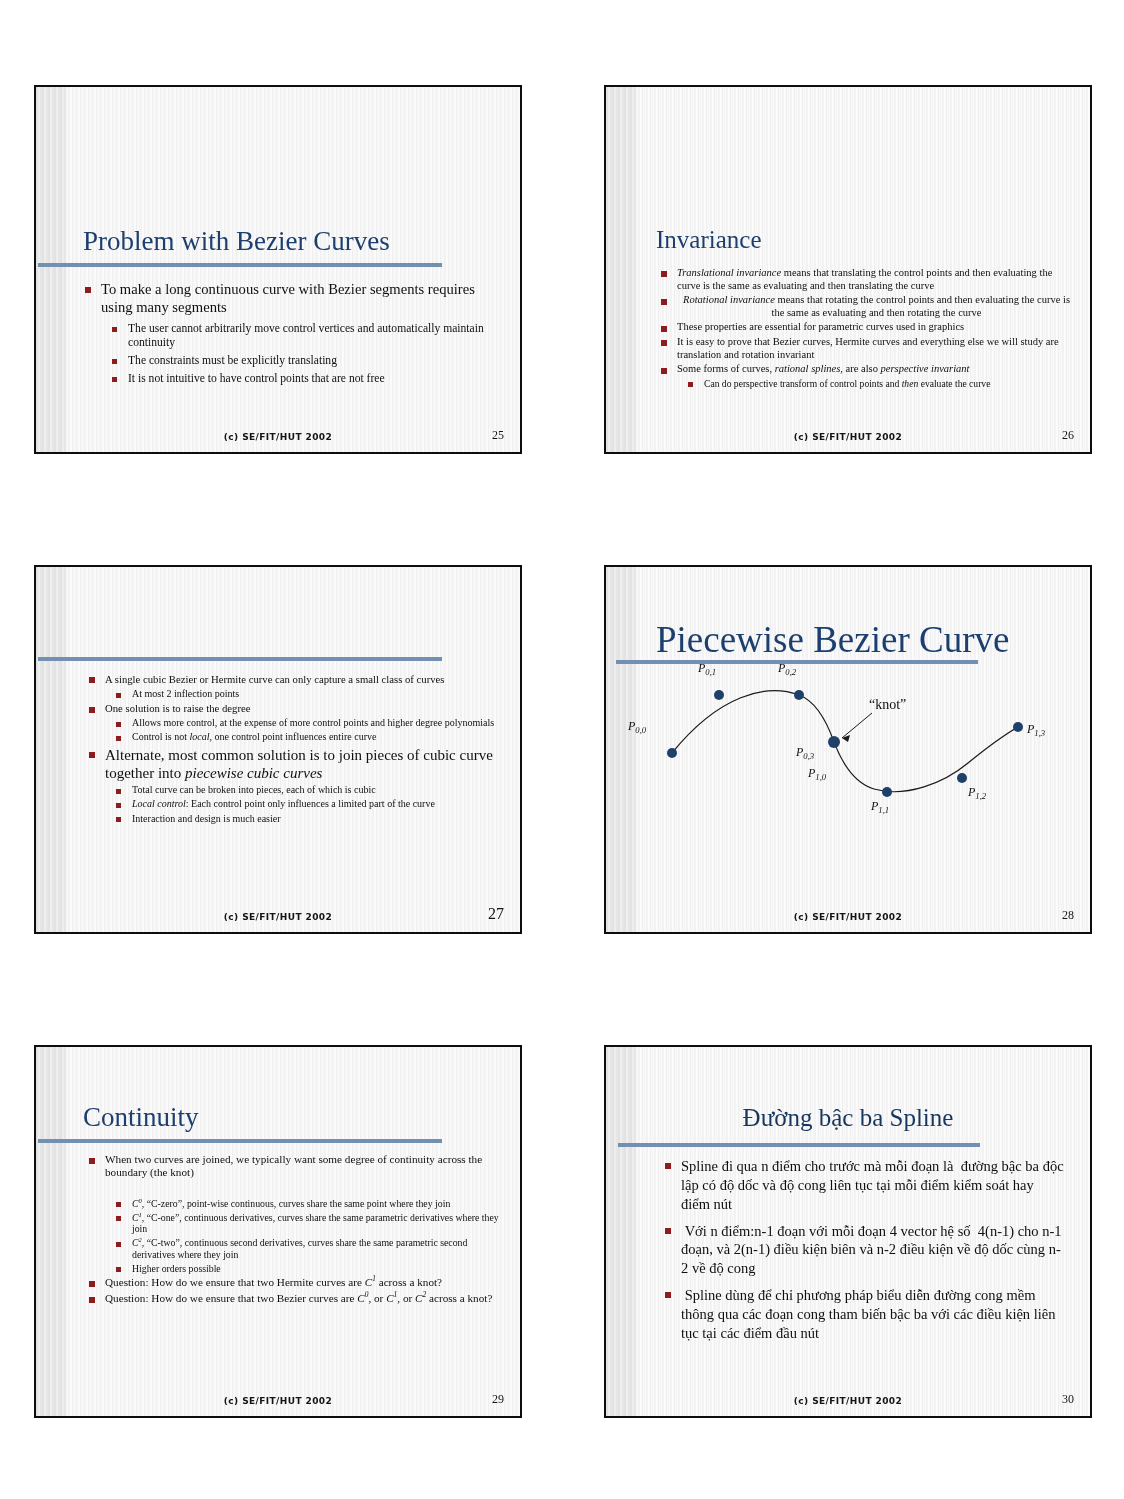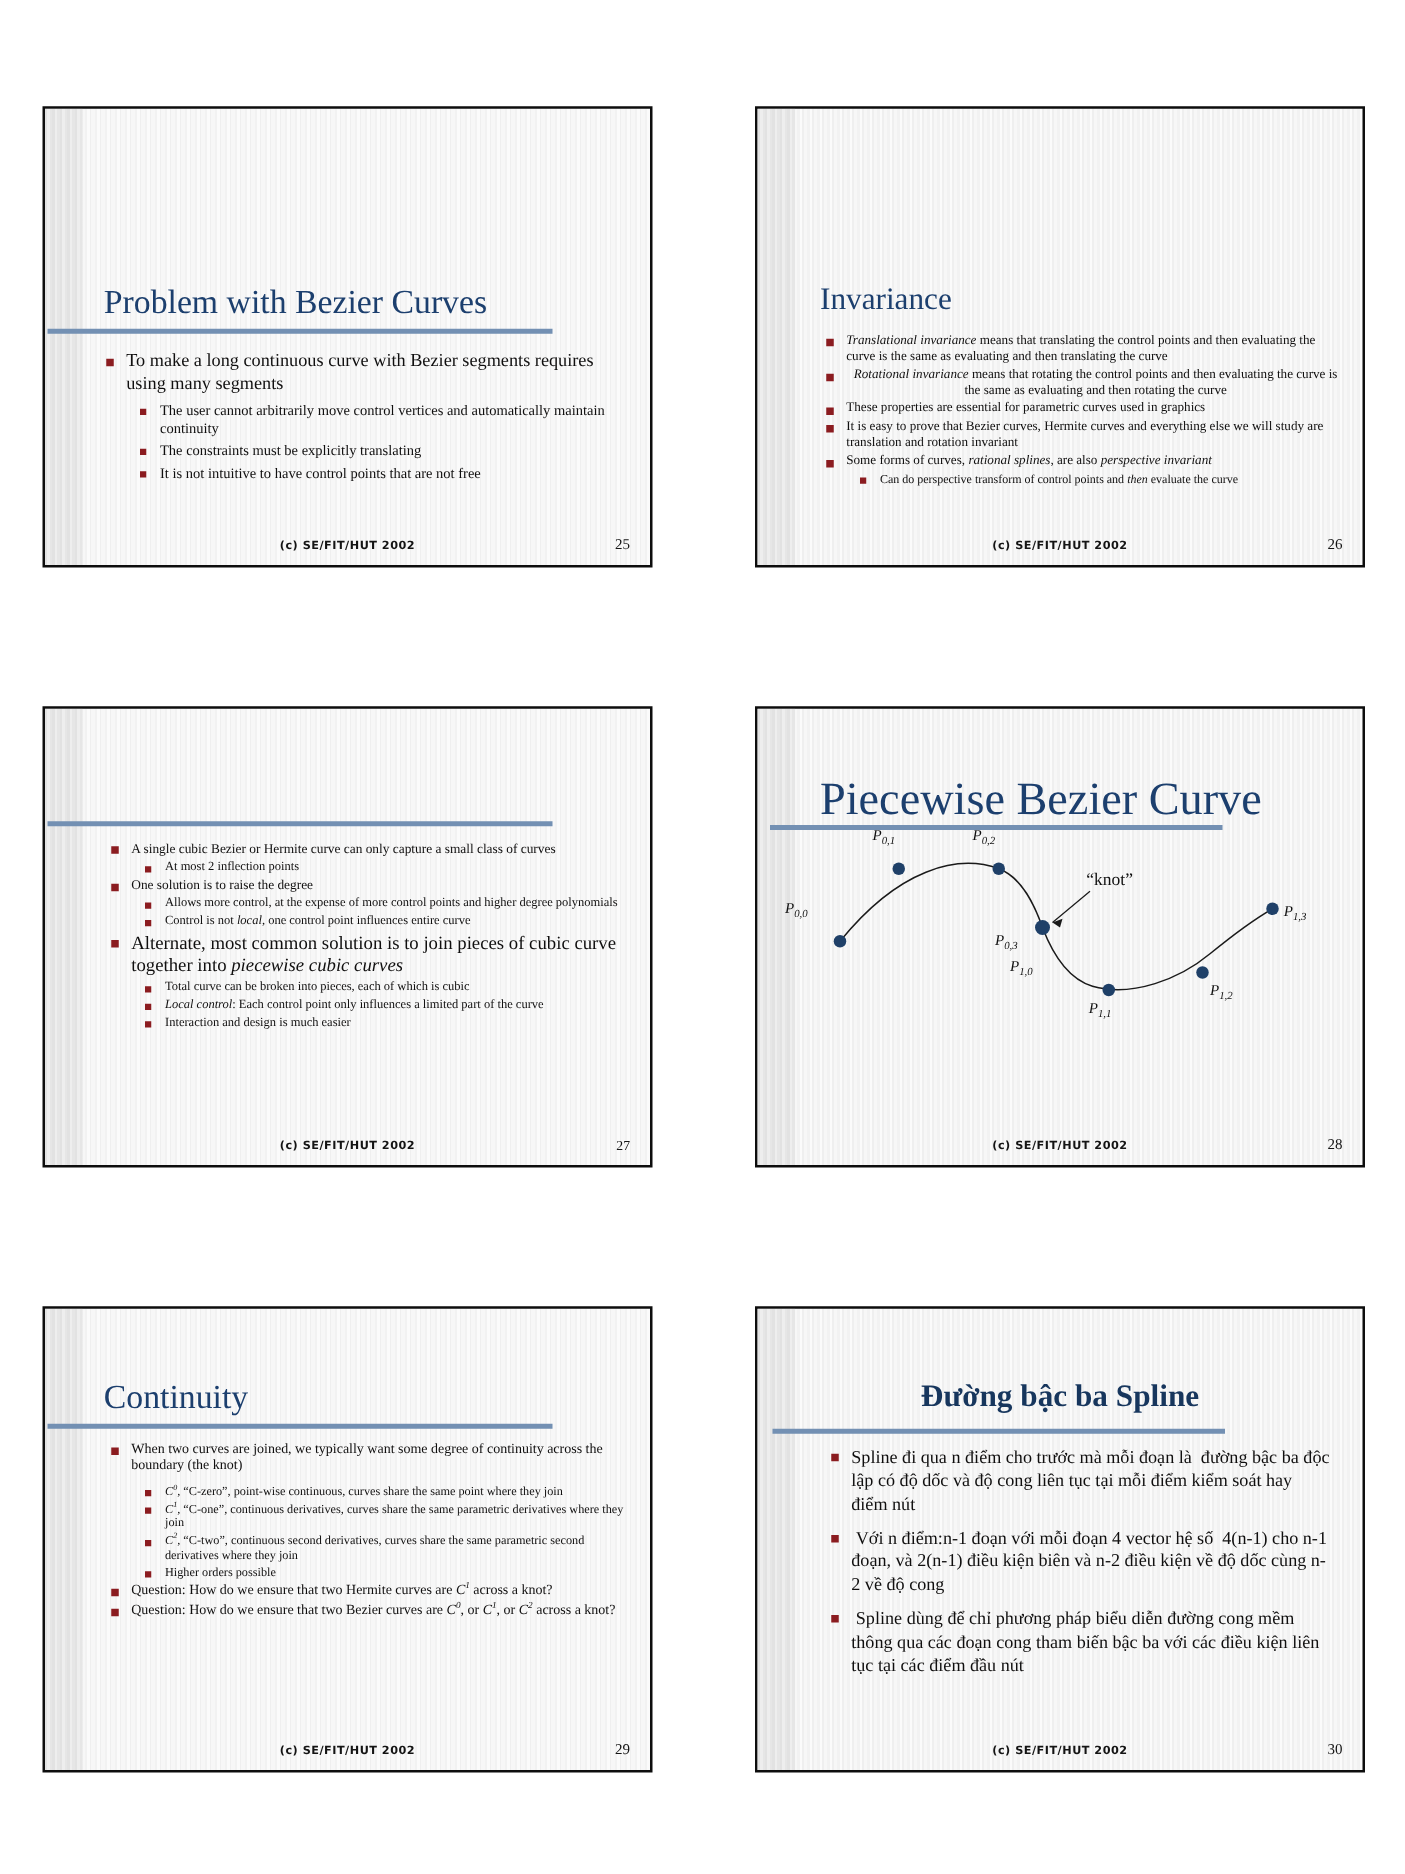--- a/index.html
+++ b/index.html
@@ -61,21 +61,21 @@
   
   .s-title {
     position: absolute;
     color: #1c3f6e;
     font-family: "Liberation Serif", "DejaVu Serif", serif;
     font-weight: normal;
     line-height: 1.05;
     white-space: nowrap;
   }
   .s-title.bold {
-    font-weight: bold;
+    font-weight: normal;
     color: #17365d;
   }
   .s-rule {
     position: absolute;
     height: 4px;
     background: #7390b3;
   }
 
   
   .body-area {
@@ -193,21 +193,21 @@
           <li class="b2" style="font-size:10px; line-height:1.22; margin-bottom:2px;">Allows more control, at the expense of more control points and higher degree polynomials</li>
           <li class="b2" style="font-size:10px; line-height:1.22; margin-bottom:2px;">Control is not <span class="it">local</span>, one control point influences entire curve</li>
           <li class="b1" style="font-size:15px; line-height:1.22; margin-bottom:2px;">Alternate, most common solution is to join pieces of cubic curve together into <span class="it">piecewise cubic curves</span></li>
           <li class="b2" style="font-size:10px; line-height:1.22; margin-bottom:2px;">Total curve can be broken into pieces, each of which is cubic</li>
           <li class="b2" style="font-size:10px; line-height:1.22; margin-bottom:2px;"><span class="it">Local control</span>: Each control point only influences a limited part of the curve</li>
           <li class="b2" style="font-size:10px; line-height:1.22;">Interaction and design is much easier</li>
         </ul>
       </div>
 
       <div class="foot copy" style="left:0; right:0; bottom:10px; font-size:9px;">(c) SE/FIT/HUT 2002</div>
-      <div class="foot pageno" style="right:16px; bottom:9px; font-size:11px;">27</div>
+      <div class="foot pageno" style="right:16px; bottom:9px; font-size:16px;">27</div>
     </div>
   </div>
 
   <div class="slide" style="left:604px; top:565px; width:488px; height:369px;">
     <div class="slide-inner">
       <div class="s-title" style="left:50px; top:54px; font-size:37px;">Piecewise Bezier Curve</div>
       <div class="s-rule" style="left:10px; top:93px; width:362px;"></div>
 
       <svg class="diagram" width="488" height="369" viewBox="0 0 488 369" style="left:0; top:0;">
         <path d="M 66 186 C 113 128 160 116 193 128 C 212 135 222 158 228 175 C 236 196 248 216 268 222 C 300 231 338 216 362 196 C 384 178 398 168 412 160" fill="none" stroke="#1a1a1a" stroke-width="1.2"></path>
@@ -237,21 +237,21 @@
     </div>
   </div>
 
   <div class="slide" style="left:34px; top:1045px; width:488px; height:373px;">
     <div class="slide-inner">
       <div class="s-title" style="left:47px; top:56px; font-size:27px;">Continuity</div>
       <div class="s-rule" style="left:2px; top:92px; width:404px;"></div>
 
       <div class="body-area" style="left:52px; top:106px; width:424px;">
         <ul class="lv">
-          <li class="b1" style="font-size:11.2px; line-height:1.2; margin-bottom:8px;">When two curves are joined, we typically want some degree of continuity across the boundary (the knot)</li>
+          <li class="b1" style="font-size:11.2px; line-height:1.2; margin-bottom:18px;">When two curves are joined, we typically want some degree of continuity across the boundary (the knot)</li>
           <li class="b2" style="font-size:9.8px; line-height:1.2; margin-bottom:2px;"><span class="it">C<sup>0</sup></span>, “C-zero”, point-wise continuous, curves share the same point where they join</li>
           <li class="b2" style="font-size:9.8px; line-height:1.2; margin-bottom:2px;"><span class="it">C<sup>1</sup></span>, “C-one”, continuous derivatives, curves share the same parametric derivatives where they join</li>
           <li class="b2" style="font-size:9.8px; line-height:1.2; margin-bottom:2px;"><span class="it">C<sup>2</sup></span>, “C-two”, continuous second derivatives, curves share the same parametric second derivatives where they join</li>
           <li class="b2" style="font-size:9.8px; line-height:1.2; margin-bottom:2px;">Higher orders possible</li>
           <li class="b1" style="font-size:11.2px; line-height:1.2; margin-bottom:2px;">Question: How do we ensure that two Hermite curves are <span class="it">C<sup>1</sup></span> across a knot?</li>
           <li class="b1" style="font-size:11.2px; line-height:1.2;">Question: How do we ensure that two Bezier curves are <span class="it">C<sup>0</sup></span>, or <span class="it">C<sup>1</sup></span>, or <span class="it">C<sup>2</sup></span> across a knot?</li>
         </ul>
       </div>
 
       <div class="foot copy" style="left:0; right:0; bottom:10px; font-size:9px;">(c) SE/FIT/HUT 2002</div>

